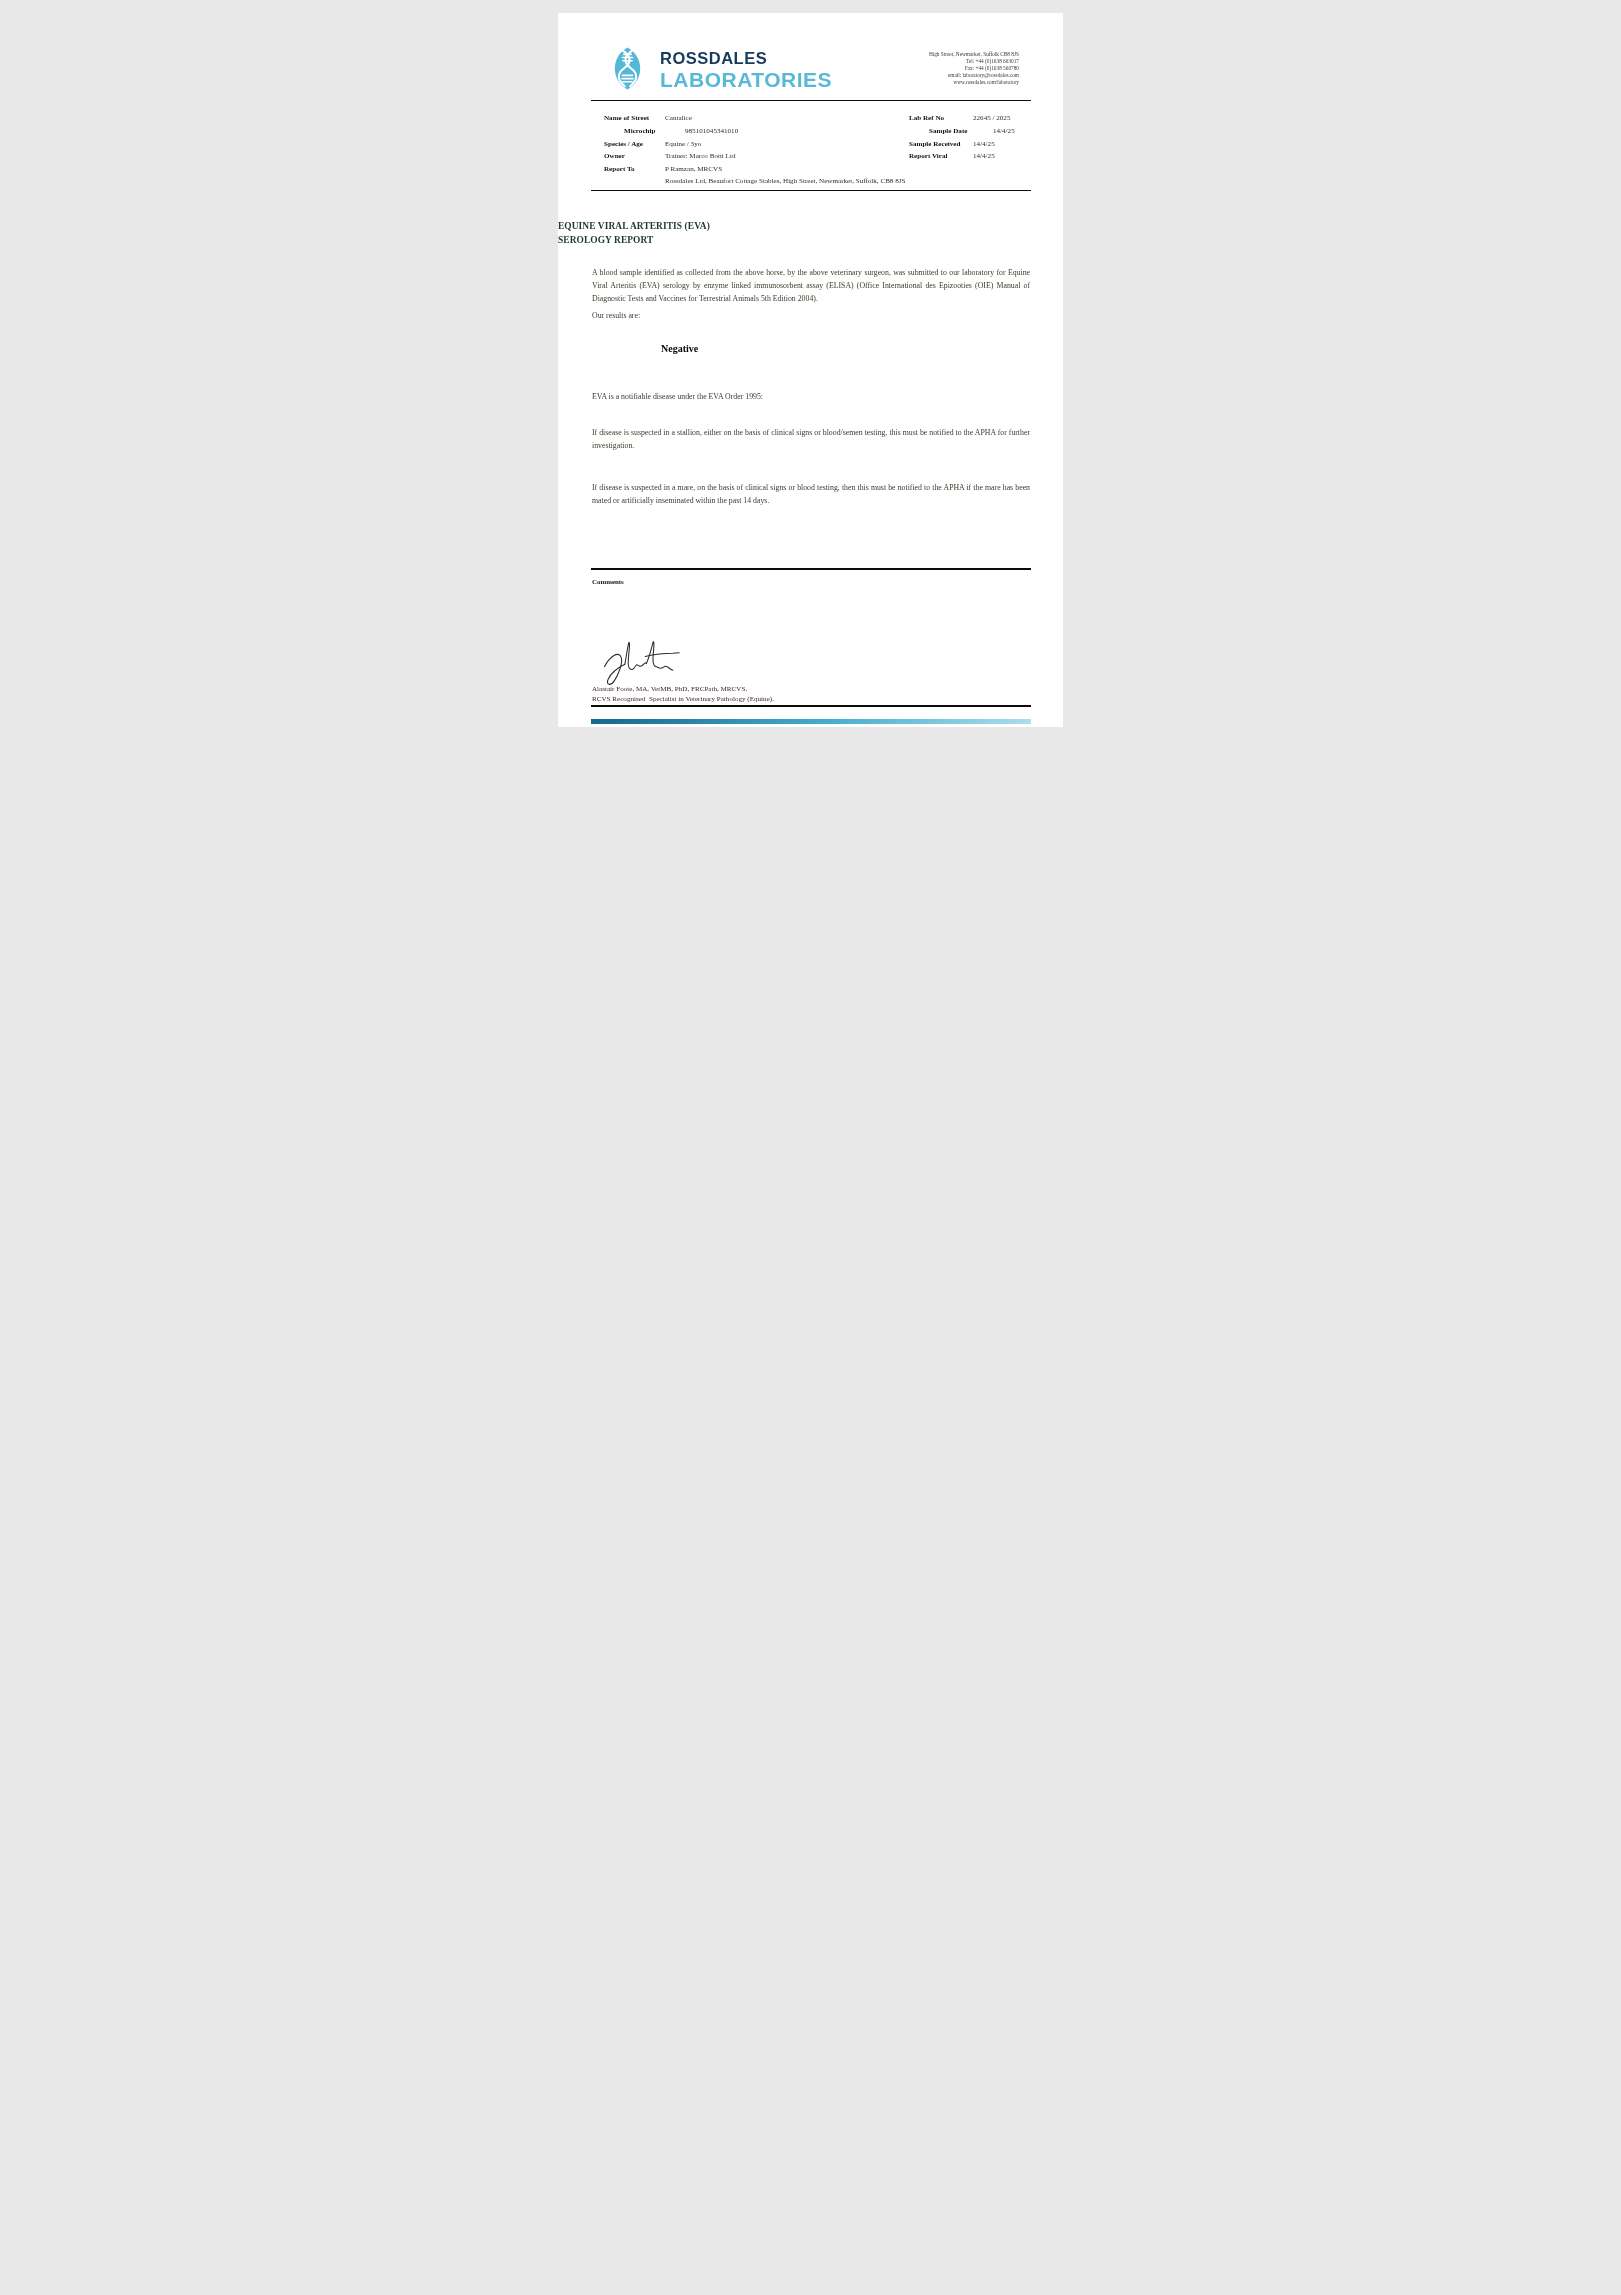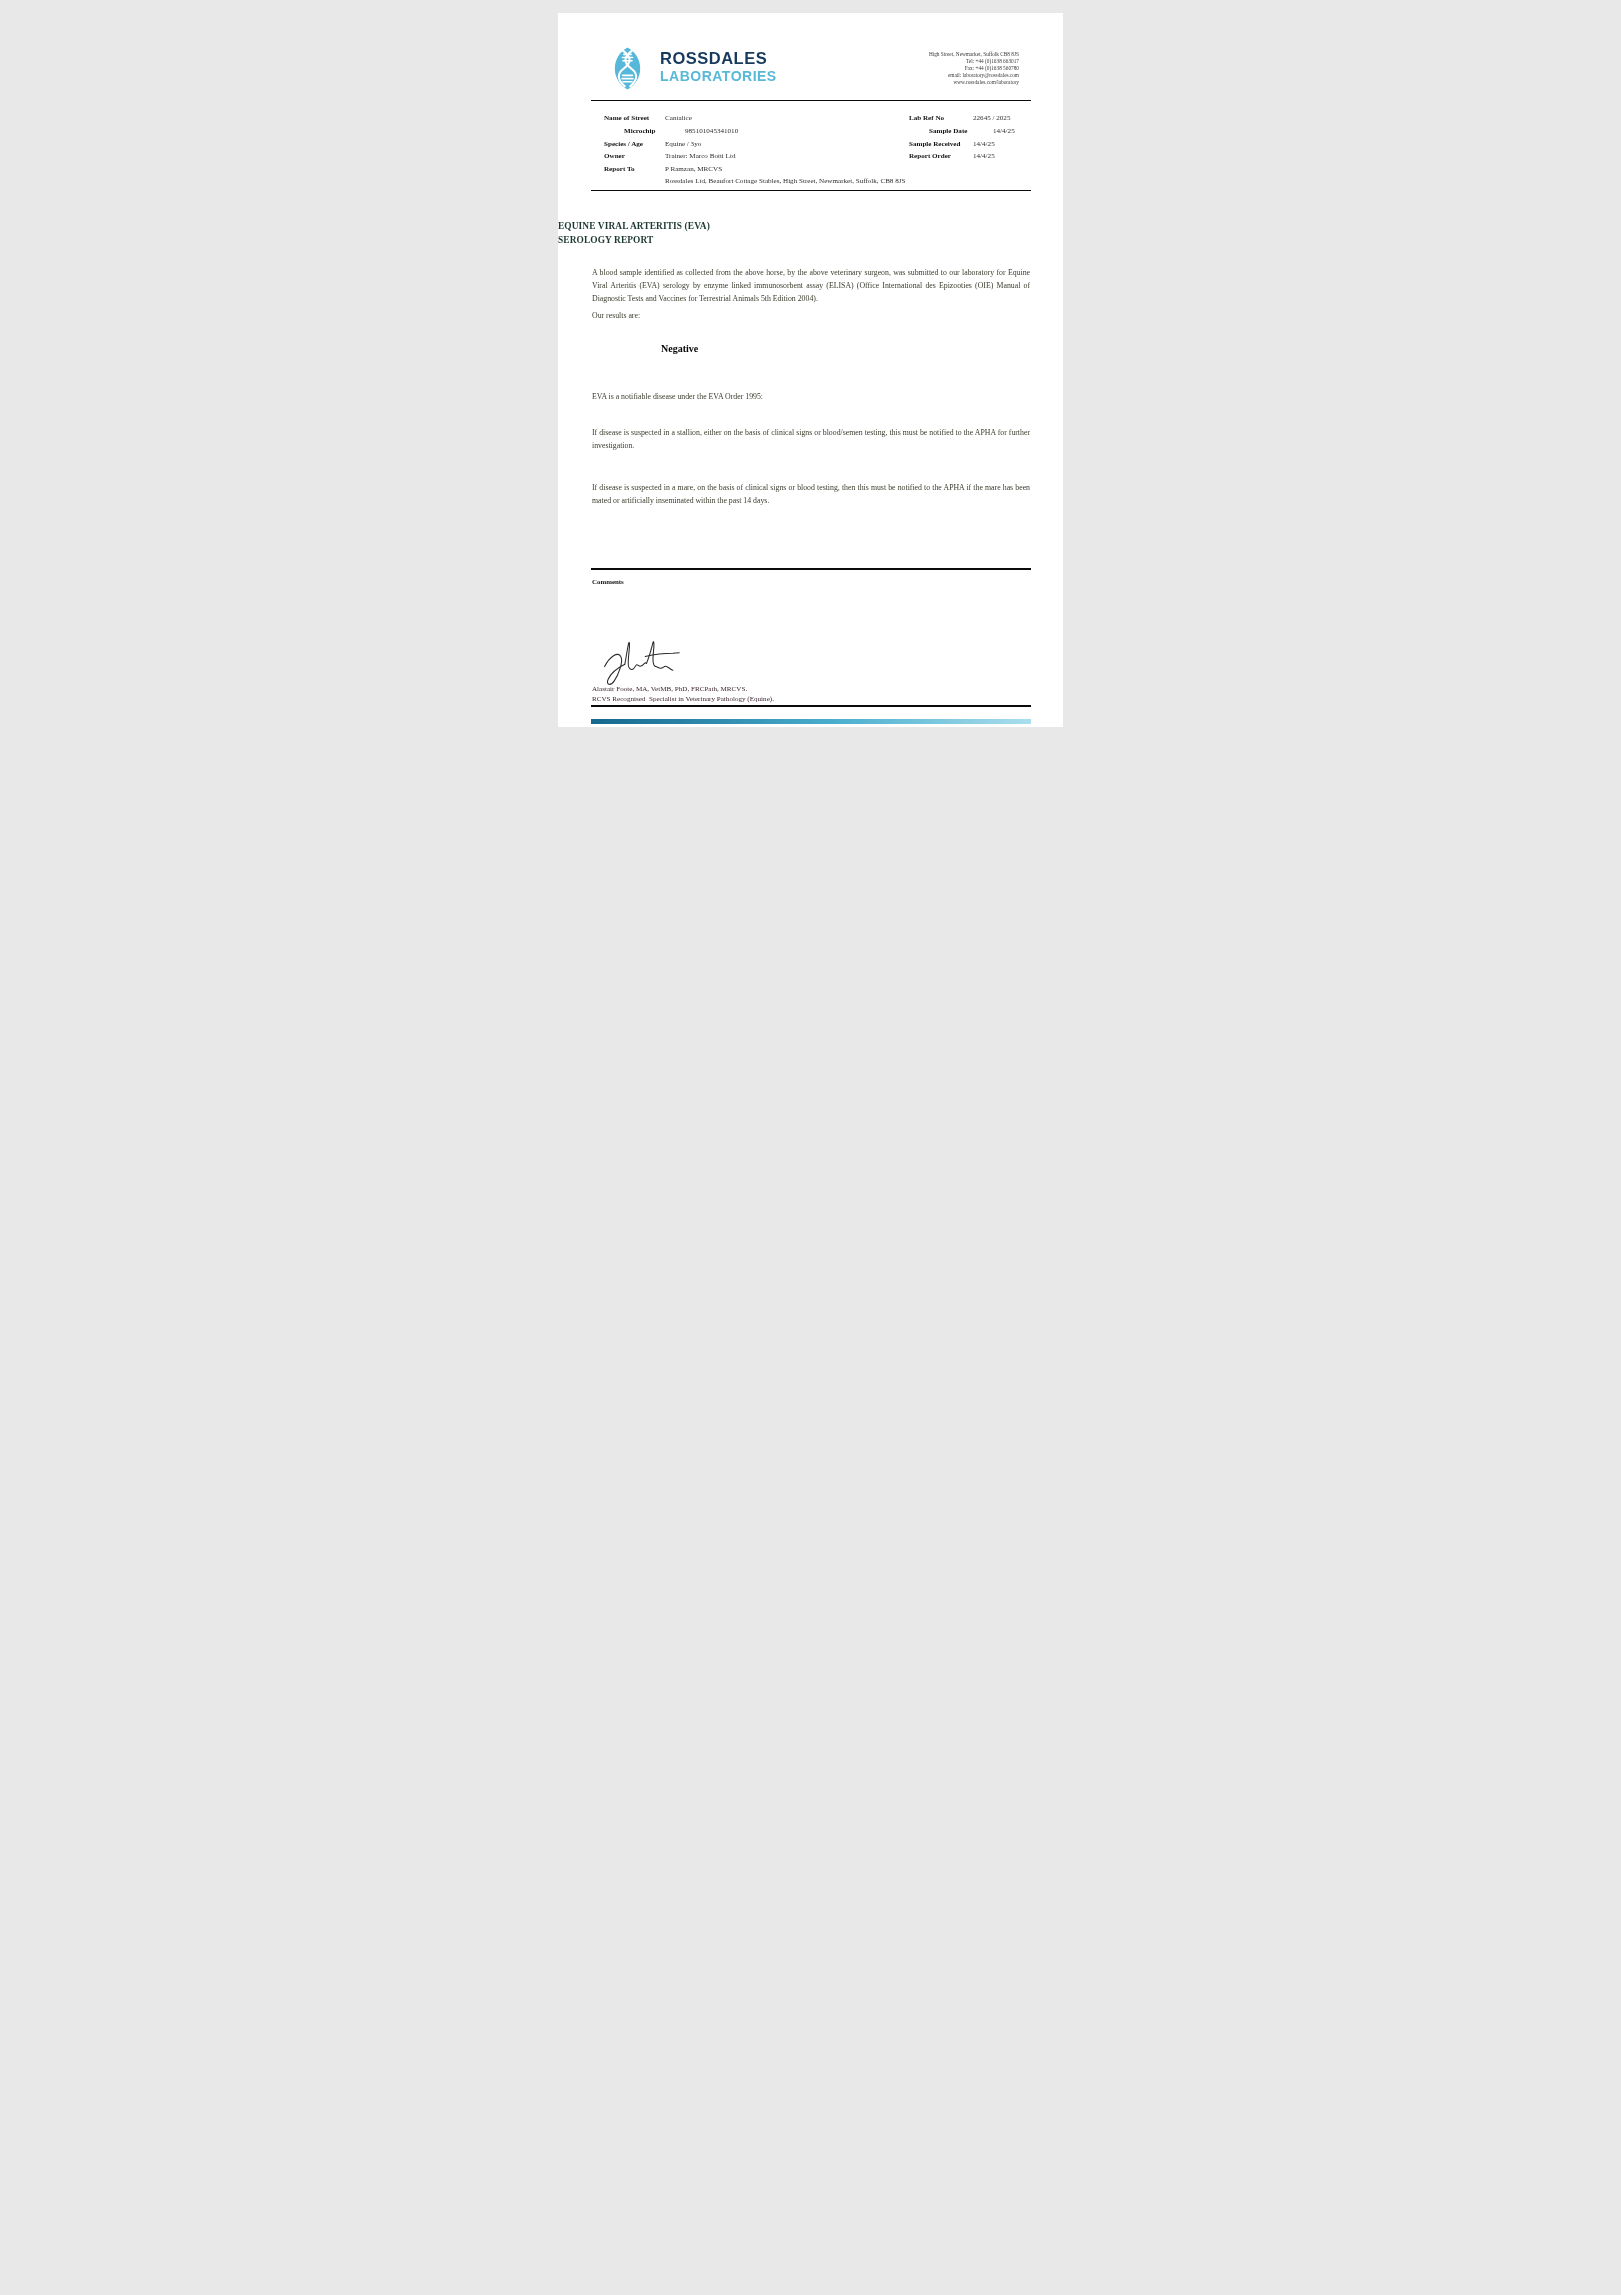--- a/index.html
+++ b/index.html
@@ -9,21 +9,21 @@
     margin:13px auto;
     background:#ffffff;
     font-family:"Liberation Serif", serif;
     overflow:hidden;
   }
   
   .logo-wrap{position:absolute;left:34px;top:34px;width:220px;height:44px;}
   .logo-icon{position:absolute;left:18.4px;top:0;width:35px;height:43px;}
   .logo-text{position:absolute;left:68px;top:2.8px;font-family:"Liberation Sans",sans-serif;line-height:1.0;}
   .logo-line1{font-size:16.5px;font-weight:700;letter-spacing:0.5px;color:#16395c;}
-  .logo-line2{font-size:14px;font-weight:600;letter-spacing:0.5px;color:#58b9d7;margin-top:2.3px;}
+  .logo-line2{font-size:21px;font-weight:600;letter-spacing:0.5px;color:#58b9d7;margin-top:2.3px;}
   .contact{position:absolute;right:44px;top:38px;text-align:right;
     font-size:5.3px;line-height:7.1px;color:#3a3a3a;}
   .rule{position:absolute;left:33px;width:440px;background:#0b0b0b;}
   .rule-1{top:87px;height:1.4px;}
   .rule-2{top:177px;height:1.4px;}
   .rule-3{top:555px;height:1.8px;}
   .rule-4{top:692px;height:1.8px;}
   
   .drow{position:absolute;font-size:7.1px;line-height:9.2px;color:#2f2f2f;white-space:nowrap;}
   .dlabel{font-weight:700;color:#141414;}
@@ -103,21 +103,21 @@
   <div class="drow dlabel col-l-label row-y4">Report To</div>
   <div class="drow col-l-value row-y4">P Ramzan, MRCVS</div>
   <div class="drow col-l-value row-y5">Rossdales Ltd, Beaufort Cottage Stables, High Street, Newmarket, Suffolk, CB8 8JS</div>
 
   <div class="drow dlabel col-r-label row-y0">Lab Ref No</div>
   <div class="drow col-r-value row-y0">22645 / 2025</div>
   <div class="drow dlabel col-r-label row-y1">Sample Date</div>
   <div class="drow col-r-value row-y1">14/4/25</div>
   <div class="drow dlabel col-r-label row-y2">Sample Received</div>
   <div class="drow col-r-value row-y2">14/4/25</div>
-  <div class="drow dlabel col-r-label row-y3">Report Order</div>
+  <div class="drow dlabel col-r-label row-y3">Report Viral</div>
   <div class="drow col-r-value row-y3">14/4/25</div>
 
   <div class="rule rule-2"></div>
 
   <div class="title">
     <div>EQUINE VIRAL ARTERITIS (EVA)</div>
     <div>SEROLOGY REPORT</div>
   </div>
 
   <div class="para p-intro">A blood sample identified as collected from the above horse, by the above veterinary surgeon, was submitted to our laboratory for Equine Viral Arteritis (EVA) serology by enzyme linked immunosorbent assay (ELISA) (Office International des Epizooties (OIE) Manual of Diagnostic Tests and Vaccines for Terrestrial Animals 5th Edition 2004).</div>

